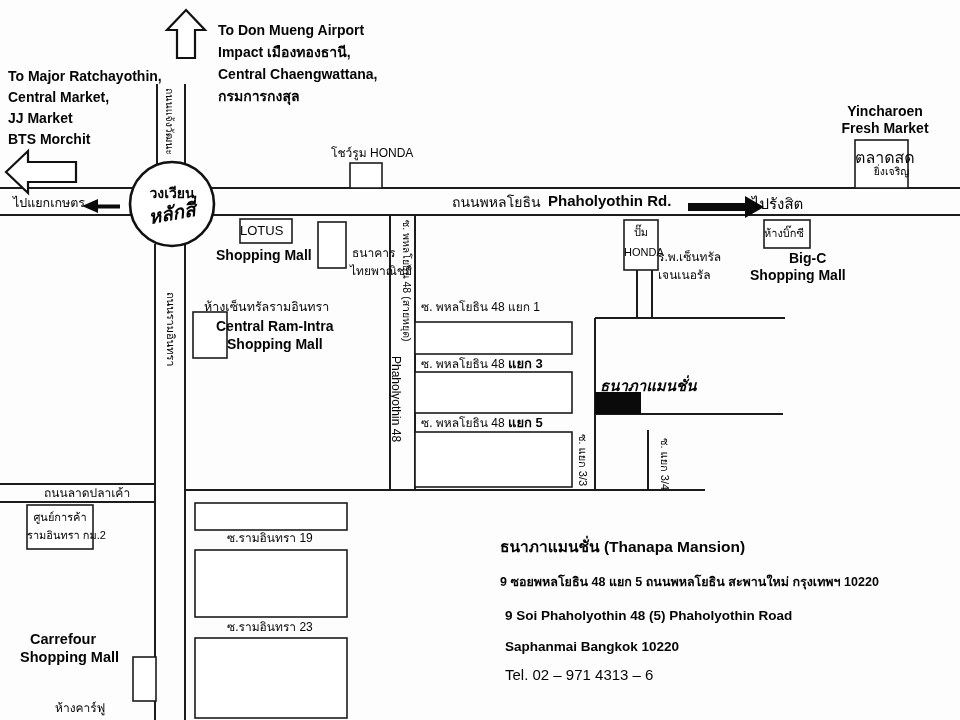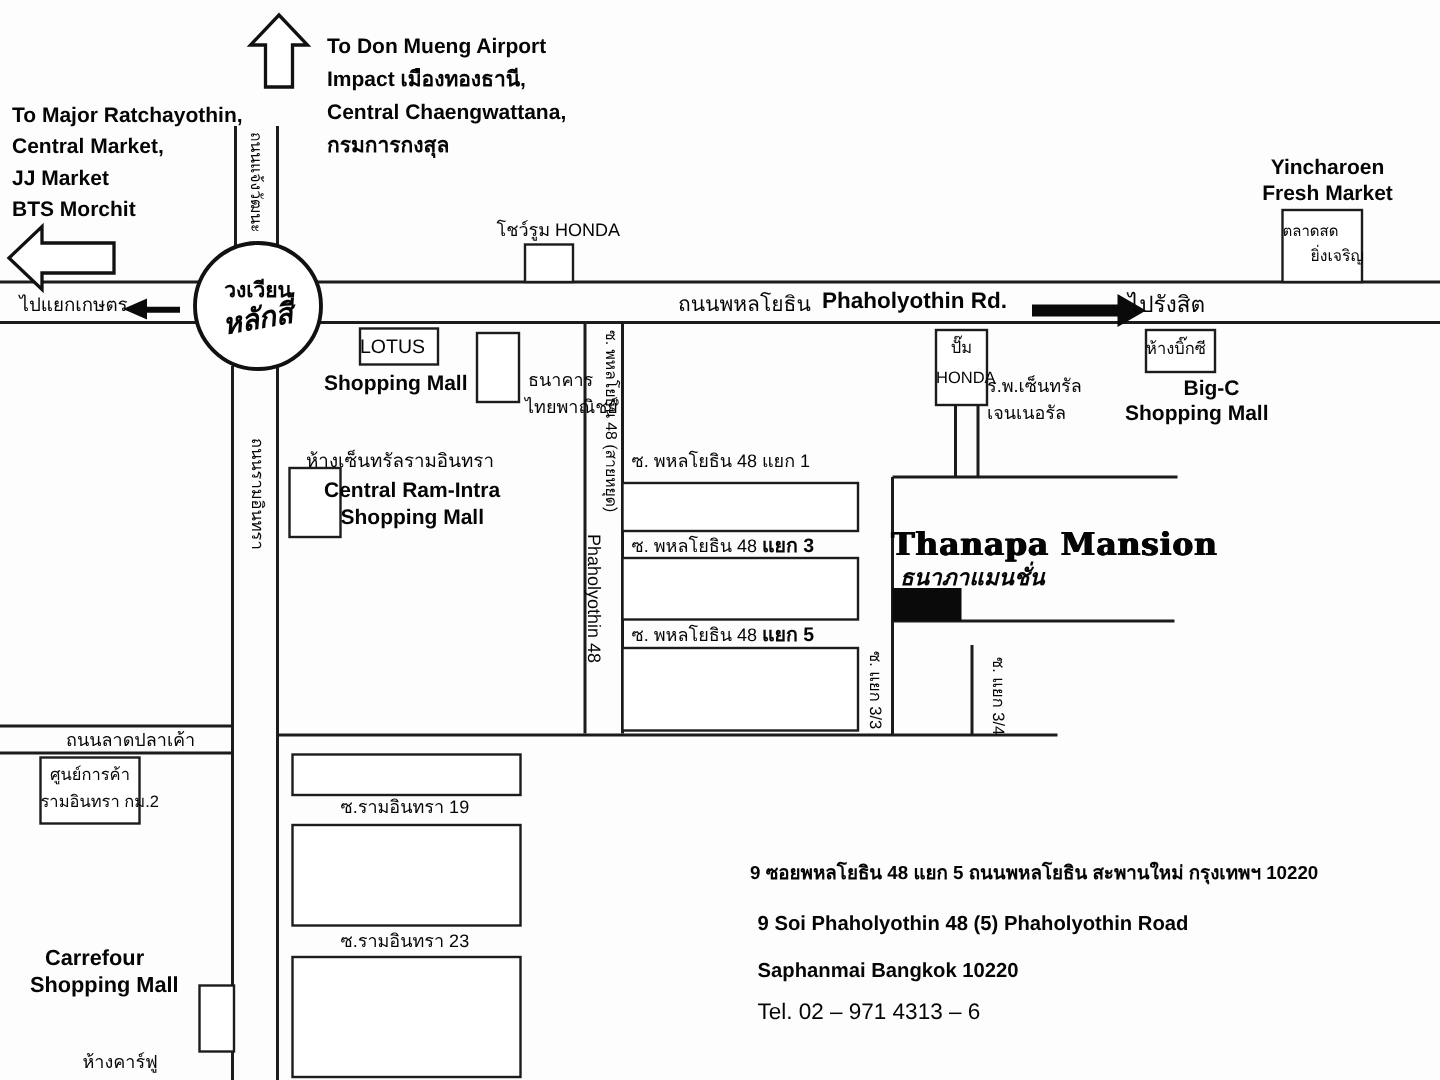--- a/index.html
+++ b/index.html
@@ -110,21 +110,21 @@
   </div>
   <div class="lbl vert" style="left:589px;top:434px;font-size:11px">ซ. แยก 3/3</div>
   <div class="lbl vert" style="left:671px;top:438px;font-size:11px">ซ. แยก 3/4</div>
   <div class="lbl" style="left:227px;top:532px;font-size:12px">ซ.รามอินทรา 19</div>
   <div class="lbl" style="left:227px;top:621px;font-size:12px">ซ.รามอินทรา 23</div>
 
   <div class="lbl" style="left:331px;top:147px;font-size:12px">โชว์รูม HONDA</div>
 
   <div class="lbl b ctr" style="left:830px;top:103px;width:110px;font-size:14px">Yincharoen</div>
   <div class="lbl b ctr" style="left:830px;top:120px;width:110px;font-size:14px">Fresh Market</div>
-  <div class="lbl ctr" style="left:855px;top:149px;width:36px;font-size:10px">ตลาดสด</div>
+  <div class="lbl ctr" style="left:855px;top:149px;width:36px;font-size:16px">ตลาดสด</div>
   <div class="lbl ctr" style="left:855px;top:165px;width:73px;font-size:10.5px">ยิ่งเจริญ</div>
 
   <div class="lbl ctr" style="left:240px;top:224px;width:36px;font-size:13px">LOTUS</div>
   <div class="lbl b" style="left:216px;top:247px;font-size:14px">Shopping Mall</div>
 
   <div class="lbl" style="left:352px;top:247px;font-size:12px">ธนาคาร</div>
   <div class="lbl" style="left:350px;top:265px;font-size:12px">ไทยพาณิชย์</div>
 
   <div class="lbl ctr" style="left:624px;top:226px;width:34px;font-size:11px">ปั๊ม</div>
   <div class="lbl ctr" style="left:624px;top:246px;width:34px;font-size:11px">HONDA</div>
@@ -133,28 +133,28 @@
   <div class="lbl" style="left:658px;top:269px;font-size:12px">เจนเนอรัล</div>
 
   <div class="lbl ctr" style="left:764px;top:227px;width:36px;font-size:11px">ห้างบิ๊กซี</div>
   <div class="lbl b" style="left:789px;top:250px;font-size:14px">Big-C</div>
   <div class="lbl b" style="left:750px;top:267px;font-size:14px">Shopping Mall</div>
 
   <div class="lbl" style="left:204px;top:300px;font-size:12.5px">ห้างเซ็นทรัลรามอินทรา</div>
   <div class="lbl b" style="left:216px;top:318px;font-size:14px">Central Ram-Intra</div>
   <div class="lbl b" style="left:227px;top:336px;font-size:14px">Shopping Mall</div>
 
-  <div class="lbl deco" style="left:594px;top:351px;font-size:21px">Thanapa Mansion</div>
   <div class="lbl b i" style="left:600px;top:377px;font-size:15px">ธนาภาแมนชั่น</div>
 
   <div class="lbl ctr" style="left:27px;top:511px;width:66px;font-size:11px">ศูนย์การค้า</div>
   <div class="lbl ctr" style="left:27px;top:529px;width:46px;font-size:11px">รามอินทรา กม.2</div>
 
   <div class="lbl b" style="left:30px;top:631px;font-size:14.5px">Carrefour</div>
   <div class="lbl b" style="left:20px;top:649px;font-size:14.5px">Shopping Mall</div>
   <div class="lbl" style="left:55px;top:702px;font-size:12px">ห้างคาร์ฟู</div>
 
+  <div class="lbl b" style="left:500px;top:538px;font-size:15.5px">ธนาภาแมนชั่น (Thanapa  Mansion)</div>
   <div class="lbl b" style="left:500px;top:575px;font-size:12.5px">9 ซอยพหลโยธิน 48 แยก 5 ถนนพหลโยธิน สะพานใหม่ กรุงเทพฯ 10220</div>
   <div class="lbl b" style="left:505px;top:608px;font-size:13.5px">9  Soi Phaholyothin 48 (5)  Phaholyothin Road</div>
   <div class="lbl b" style="left:505px;top:639px;font-size:13.5px">Saphanmai   Bangkok 10220</div>
   <div class="lbl" style="left:505px;top:666px;font-size:15px">Tel. 02 – 971 4313 – 6</div>
 
 </div>
 
 </body></html>

